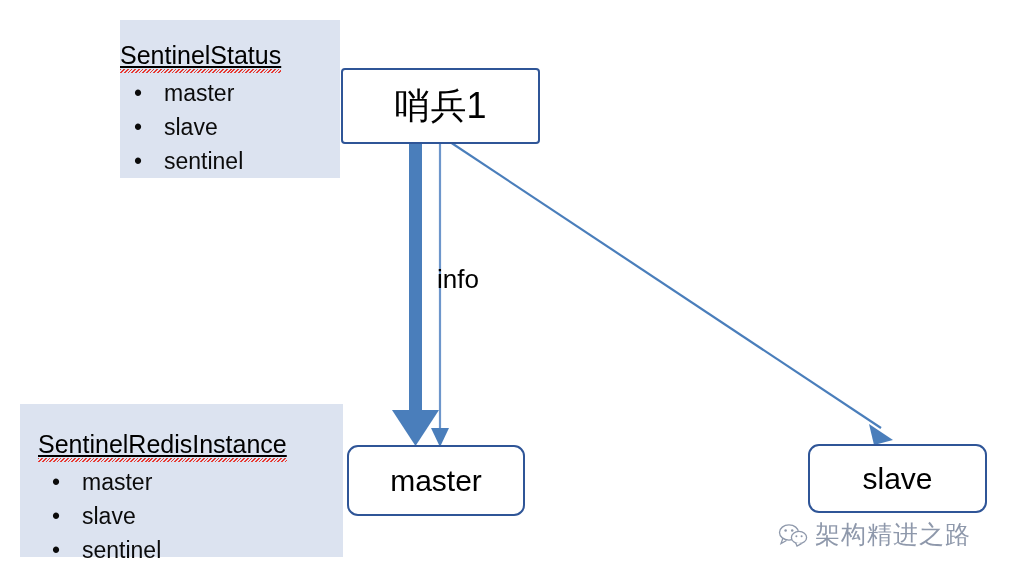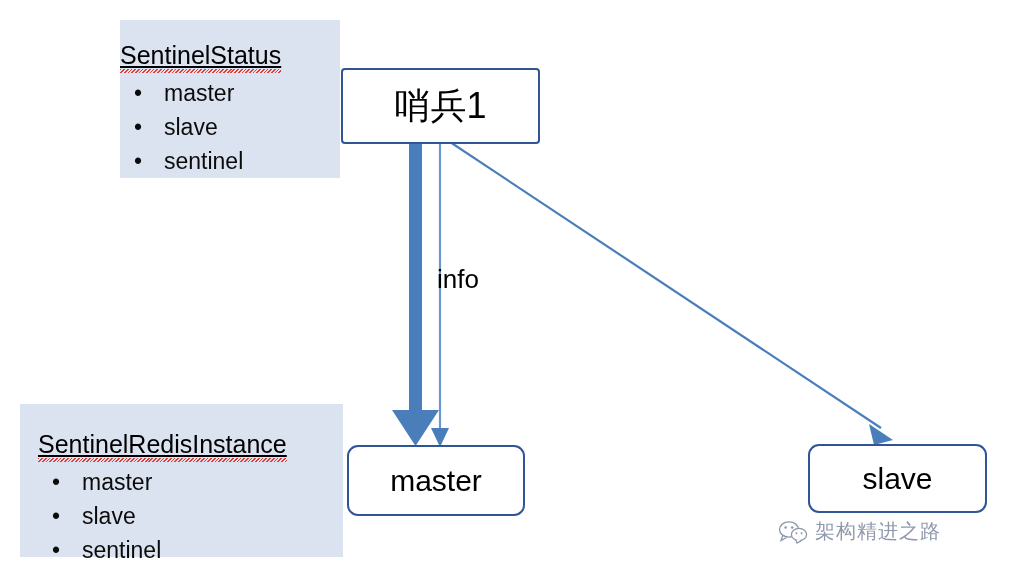--- a/index.html
+++ b/index.html
@@ -139,21 +139,21 @@
   #watermark {
     position: absolute;
     left: 778px;
     top: 518px;
     display: flex;
     align-items: center;
     gap: 7px;
     opacity: .62;
   }
   #watermark .wm-text {
-    font-size: 20px;
+    font-size: 25px;
     color: #4a5a78;
     letter-spacing: 1px;
     white-space: nowrap;
   }
 </style>
 </head>
 <body>
 
 <div id="canvas">
 

